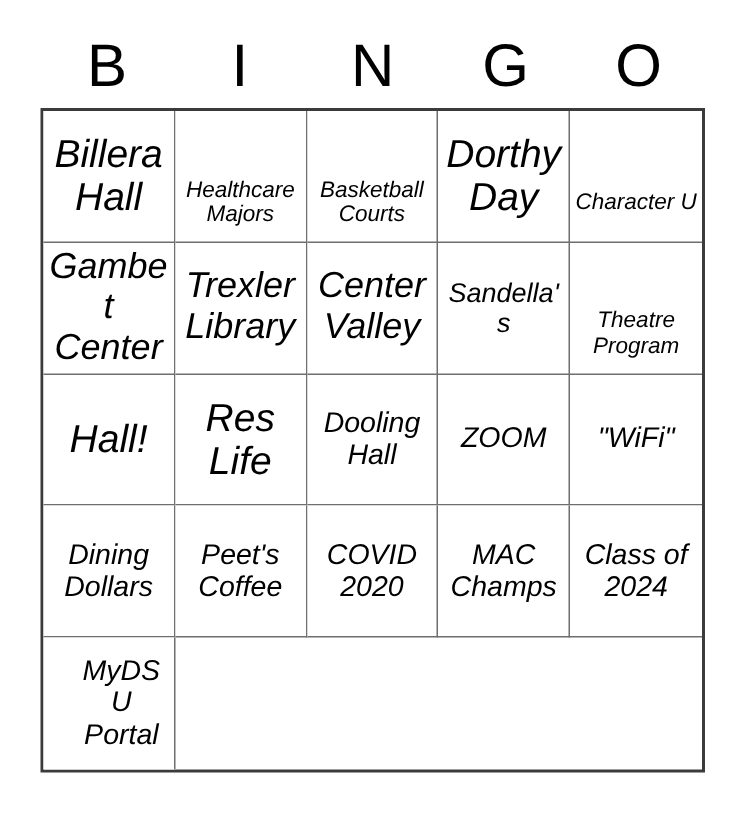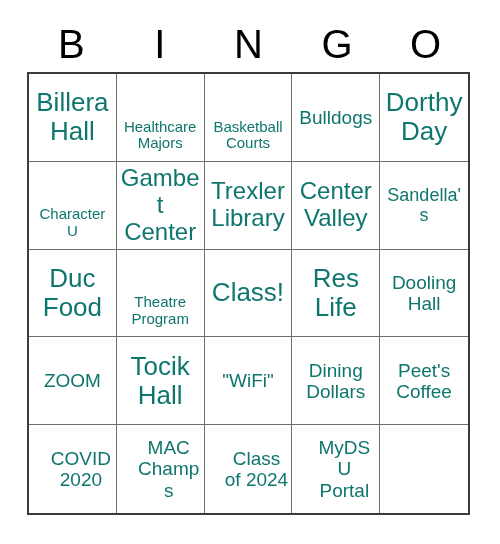--- a/index.html
+++ b/index.html
@@ -74,21 +74,22 @@
     background: #ffffff;
   }
   .bingo-cell:nth-child(5n) { border-right: none; }
   .bingo-cell:nth-child(n+21) { border-bottom: none; padding-left: 20px; }
 
   .cell-text {
     display: block;
     width: 100%;
     line-height: 1.12;
     word-wrap: break-word;
-    color: #0f766e;
+    color: #000000;
+    font-style: italic;
   }
 
   
   .size-xl .cell-text { font-size: 26px; }
   .size-lg .cell-text { font-size: 24px; }
   .size-md .cell-text { font-size: 19px; }
   .size-sm .cell-text { font-size: 15px; margin-top: 36px; }
   .size-xs .cell-text { font-size: 18px; }
 </style>
 </head>
@@ -107,61 +108,52 @@
   <div class="bingo-grid" id="bingo-grid">
       <div class="bingo-cell size-xl">
         <span class="cell-text">Billera Hall</span>
       </div>
       <div class="bingo-cell size-sm">
         <span class="cell-text">Healthcare Majors</span>
       </div>
       <div class="bingo-cell size-sm">
         <span class="cell-text">Basketball Courts</span>
       </div>
-      <div class="bingo-cell size-md">
-        <span class="cell-text">Bulldogs</span>
-      </div>
       <div class="bingo-cell size-xl">
         <span class="cell-text">Dorthy Day</span>
       </div>
       <div class="bingo-cell size-sm">
         <span class="cell-text">Character U</span>
       </div>
       <div class="bingo-cell size-lg">
         <span class="cell-text">Gambet Center</span>
       </div>
       <div class="bingo-cell size-lg">
         <span class="cell-text">Trexler Library</span>
       </div>
       <div class="bingo-cell size-lg">
         <span class="cell-text">Center Valley</span>
       </div>
       <div class="bingo-cell size-xs">
         <span class="cell-text">Sandella's</span>
       </div>
-      <div class="bingo-cell size-xl">
-        <span class="cell-text">Duc Food</span>
-      </div>
       <div class="bingo-cell size-sm">
         <span class="cell-text">Theatre Program</span>
       </div>
       <div class="bingo-cell size-xl">
-        <span class="cell-text">Class!</span>
+        <span class="cell-text">Hall!</span>
       </div>
       <div class="bingo-cell size-xl">
         <span class="cell-text">Res Life</span>
       </div>
       <div class="bingo-cell size-md">
         <span class="cell-text">Dooling Hall</span>
       </div>
       <div class="bingo-cell size-md">
         <span class="cell-text">ZOOM</span>
-      </div>
-      <div class="bingo-cell size-xl">
-        <span class="cell-text">Tocik Hall</span>
       </div>
       <div class="bingo-cell size-md">
         <span class="cell-text">"WiFi"</span>
       </div>
       <div class="bingo-cell size-md">
         <span class="cell-text">Dining Dollars</span>
       </div>
       <div class="bingo-cell size-md">
         <span class="cell-text">Peet's Coffee</span>
       </div>

